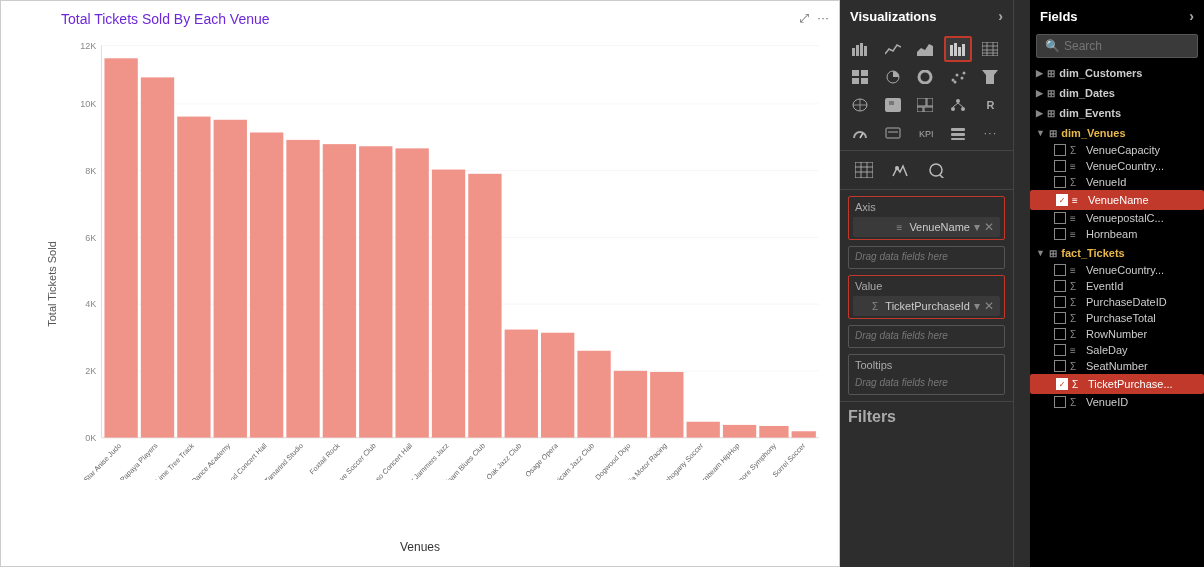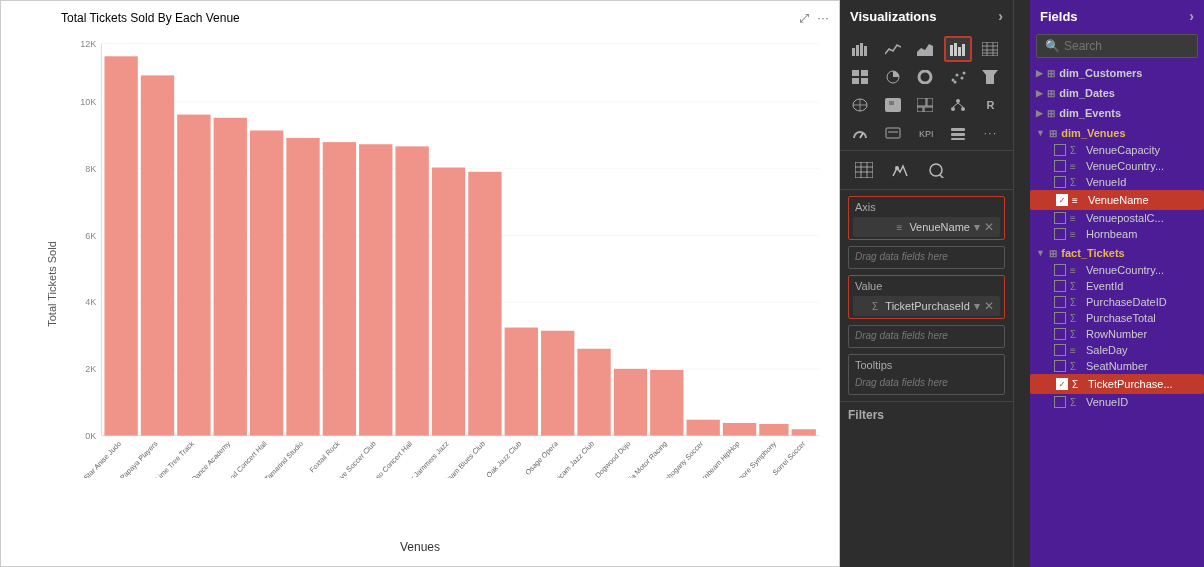--- a/index.html
+++ b/index.html
@@ -10,23 +10,23 @@
       width: 840px;
       height: 567px;
       background: #fff;
       border: 1px solid #ccc;
       position: relative;
       padding: 10px 10px 80px 60px;
       flex-shrink: 0;
     }
 
     .chart-title {
-      font-size: 12px;
+      font-size: 14px;
       font-weight: 400;
-      color: #000000;
+      color: #6d28d9;
       margin-bottom: 8px;
     }
 
     .chart-y-label {
       position: absolute;
       left: 8px;
       top: 50%;
       transform: translateY(-50%) rotate(-90deg);
       font-size: 11px;
       color: #555;
@@ -174,31 +174,31 @@
     }
 
     .axis-section.highlighted, .value-section.highlighted {
       border-color: #c0392b;
     }
 
     
     .filters-section {
       padding: 6px 8px;
       color: #aaa;
-      font-size: 12px;
+      font-size: 16px;
       font-weight: 600;
       border-top: 1px solid #444;
       margin-top: 4px;
     }
 
     
     .fields-panel {
       width: 182px;
       height: 567px;
-      background: #4c1d95;
+      background: #000000;
       overflow-y: auto;
     }
 
     .fields-header {
       display: flex;
       align-items: center;
       justify-content: space-between;
       padding: 8px 10px;
       color: #fff;
       font-size: 13px;

